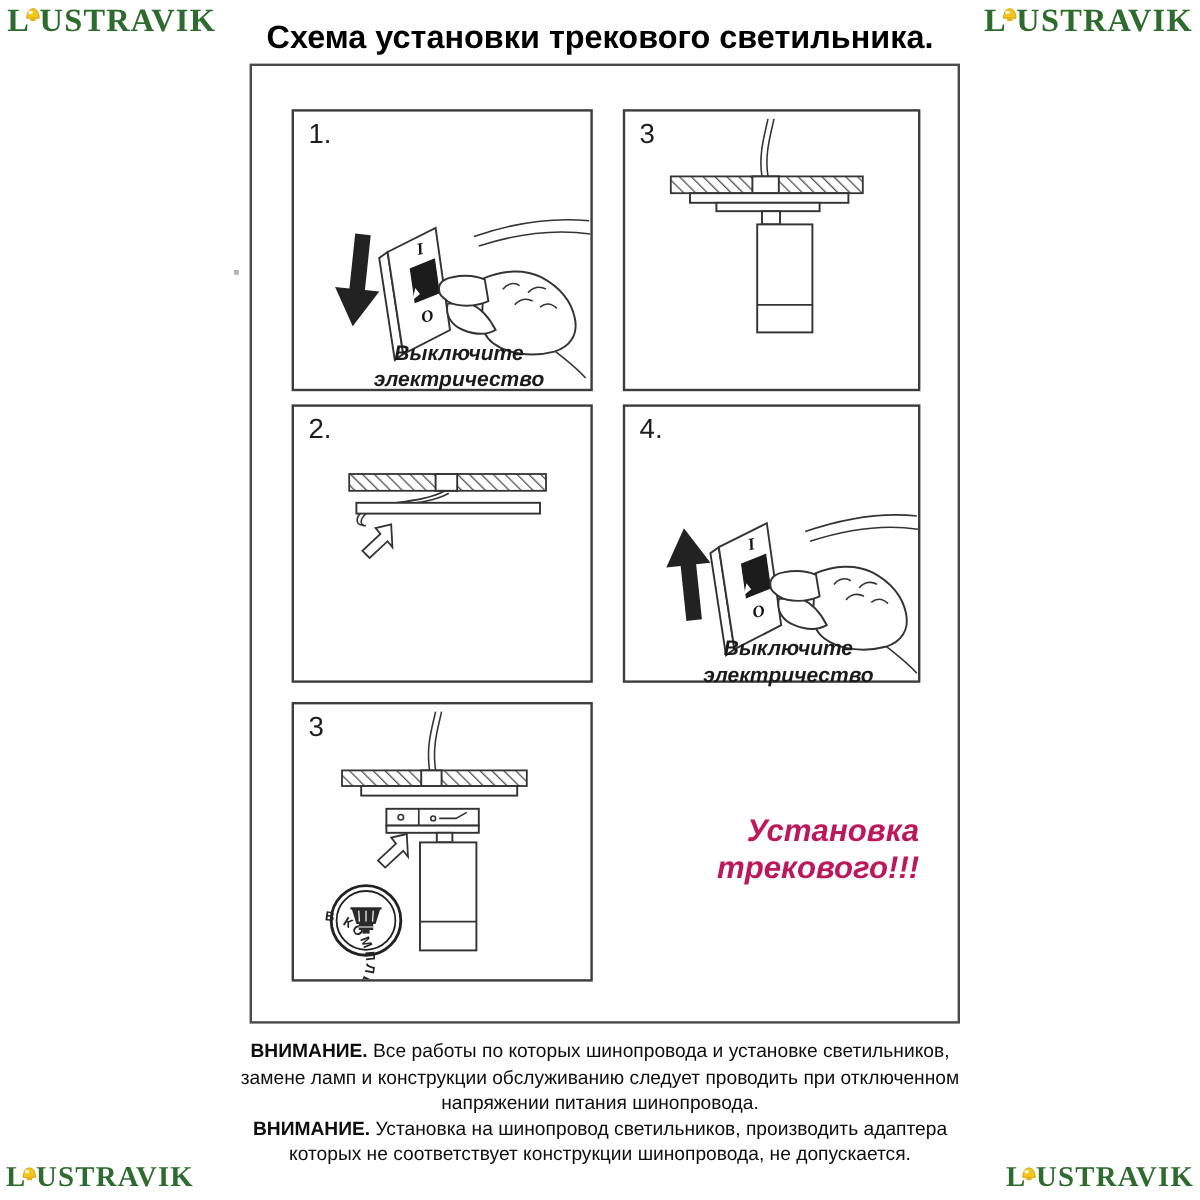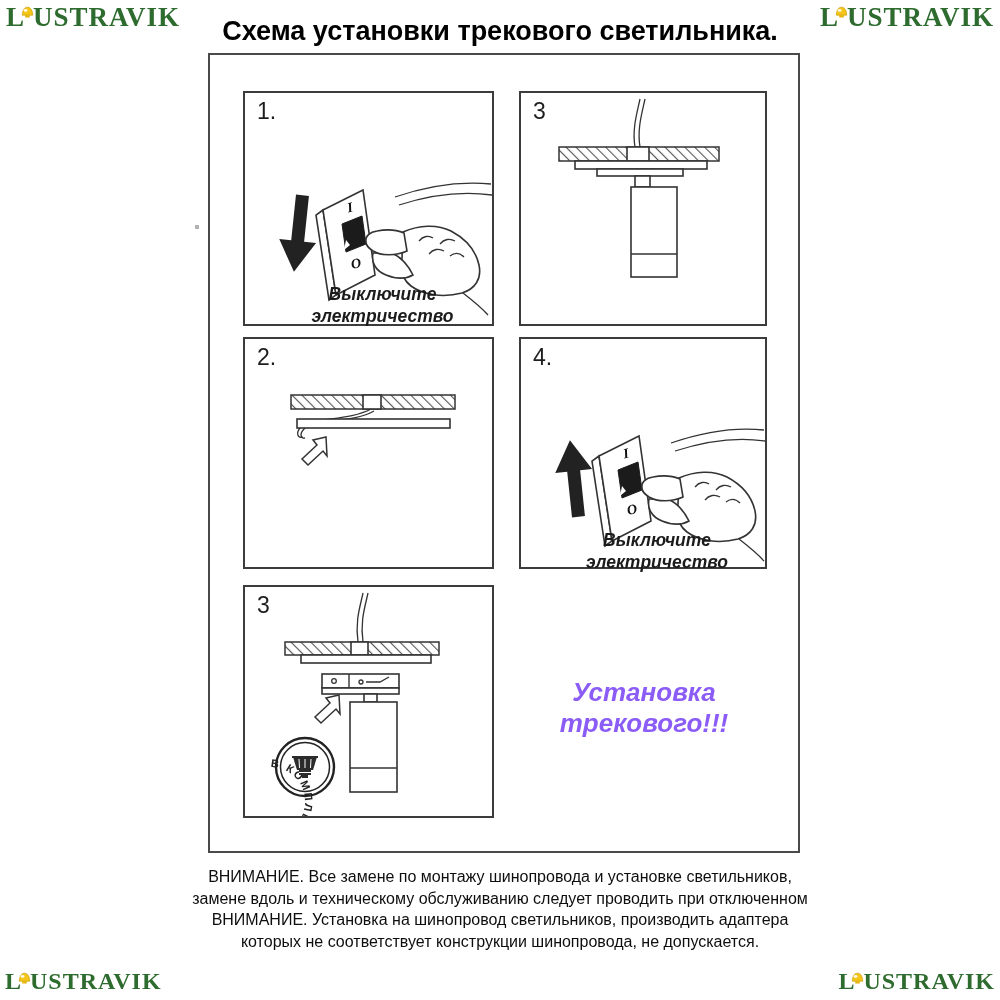--- a/index.html
+++ b/index.html
@@ -19,26 +19,26 @@
   .title{position:absolute;top:16px;left:0;width:100%;text-align:center;
     font-size:27px;font-weight:bold;color:#000;}
   
   .mainbox{position:absolute;left:208px;top:53px;width:588px;height:796px;
     border:2px solid #4a4a4a;background:#fff;}
   .panel{position:absolute;border:2px solid #3c3c3c;background:#fff;}
   .panel svg{position:absolute;left:0;top:0;width:100%;height:100%;}
   .pnum{position:absolute;top:5px;left:12px;font-size:23px;color:#1d1d1d;z-index:2;}
   .caption{position:absolute;left:0;right:0;top:190px;text-align:center;
     font-weight:bold;font-style:italic;font-size:17.5px;line-height:22px;color:#1b1b1b;z-index:2;padding-left:28px;}
-  .completion{position:absolute;left:312px;top:622px;width:244px;text-align:center;
-    font-weight:bold;font-style:italic;font-size:26px;line-height:31px;color:#8b5cf6;}
+  .completion{position:absolute;left:312px;top:622px;width:244px;text-align:right;
+    font-weight:bold;font-style:italic;font-size:26px;line-height:31px;color:#be185d;}
   
   .warning{position:absolute;top:866px;left:0;width:100%;text-align:center;
     font-size:16px;line-height:21.5px;color:#0e0e0e;}
-  .warning b{font-weight:normal;}
+  .warning b{font-weight:bold;}
   .stray-dot{position:absolute;left:195px;top:225px;width:4px;height:4px;background:#8a8a8a;opacity:.65;}
   .thin{fill:none;stroke:#333;stroke-width:1.3;}
   .wh{fill:#fff;stroke:#333;stroke-width:1.6;}
   .io{font-family:"Liberation Serif",serif;font-weight:bold;font-style:italic;
     font-size:14px;fill:#111;text-anchor:middle;}
   .stamp-text{font-family:"Liberation Sans",sans-serif;font-weight:bold;
     font-size:11px;letter-spacing:2px;fill:#222;}
 </style>
 </head>
 <body>
@@ -258,17 +258,18 @@
     </svg>
   </div>
 
   <div class="completion">
     <div>Установка</div>
     <div>трекового!!!</div>
   </div>
 </div>
 
 <div class="warning">
-  <div><b>ВНИМАНИЕ.</b><span> Все замене по монтажу шинопровода и установке светильников,</span></div>
-  <div><span>замене вдоль и техническому обслуживанию следует проводить при отключенном</span></div>
+  <div><b>ВНИМАНИЕ.</b><span> Все работы по которых шинопровода и установке светильников,</span></div>
+  <div><span>замене ламп и конструкции обслуживанию следует проводить при отключенном</span></div>
+  <div><span>напряжении питания шинопровода.</span></div>
   <div><b>ВНИМАНИЕ.</b><span> Установка на шинопровод светильников, производить адаптера</span></div>
   <div><span>которых не соответствует конструкции шинопровода, не допускается.</span></div>
 </div>
 
 </body></html>

